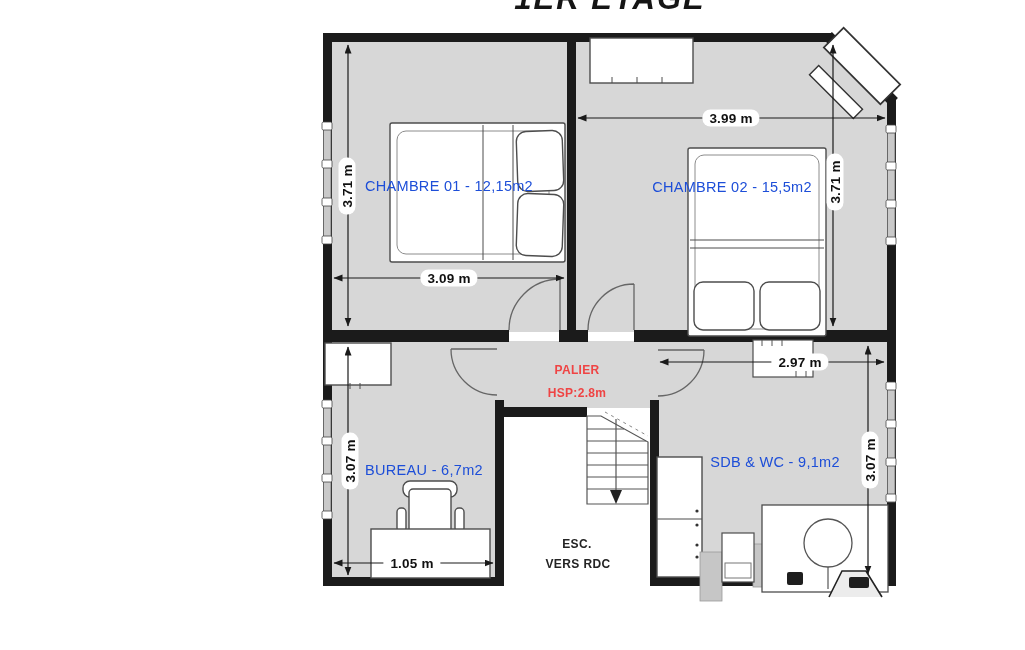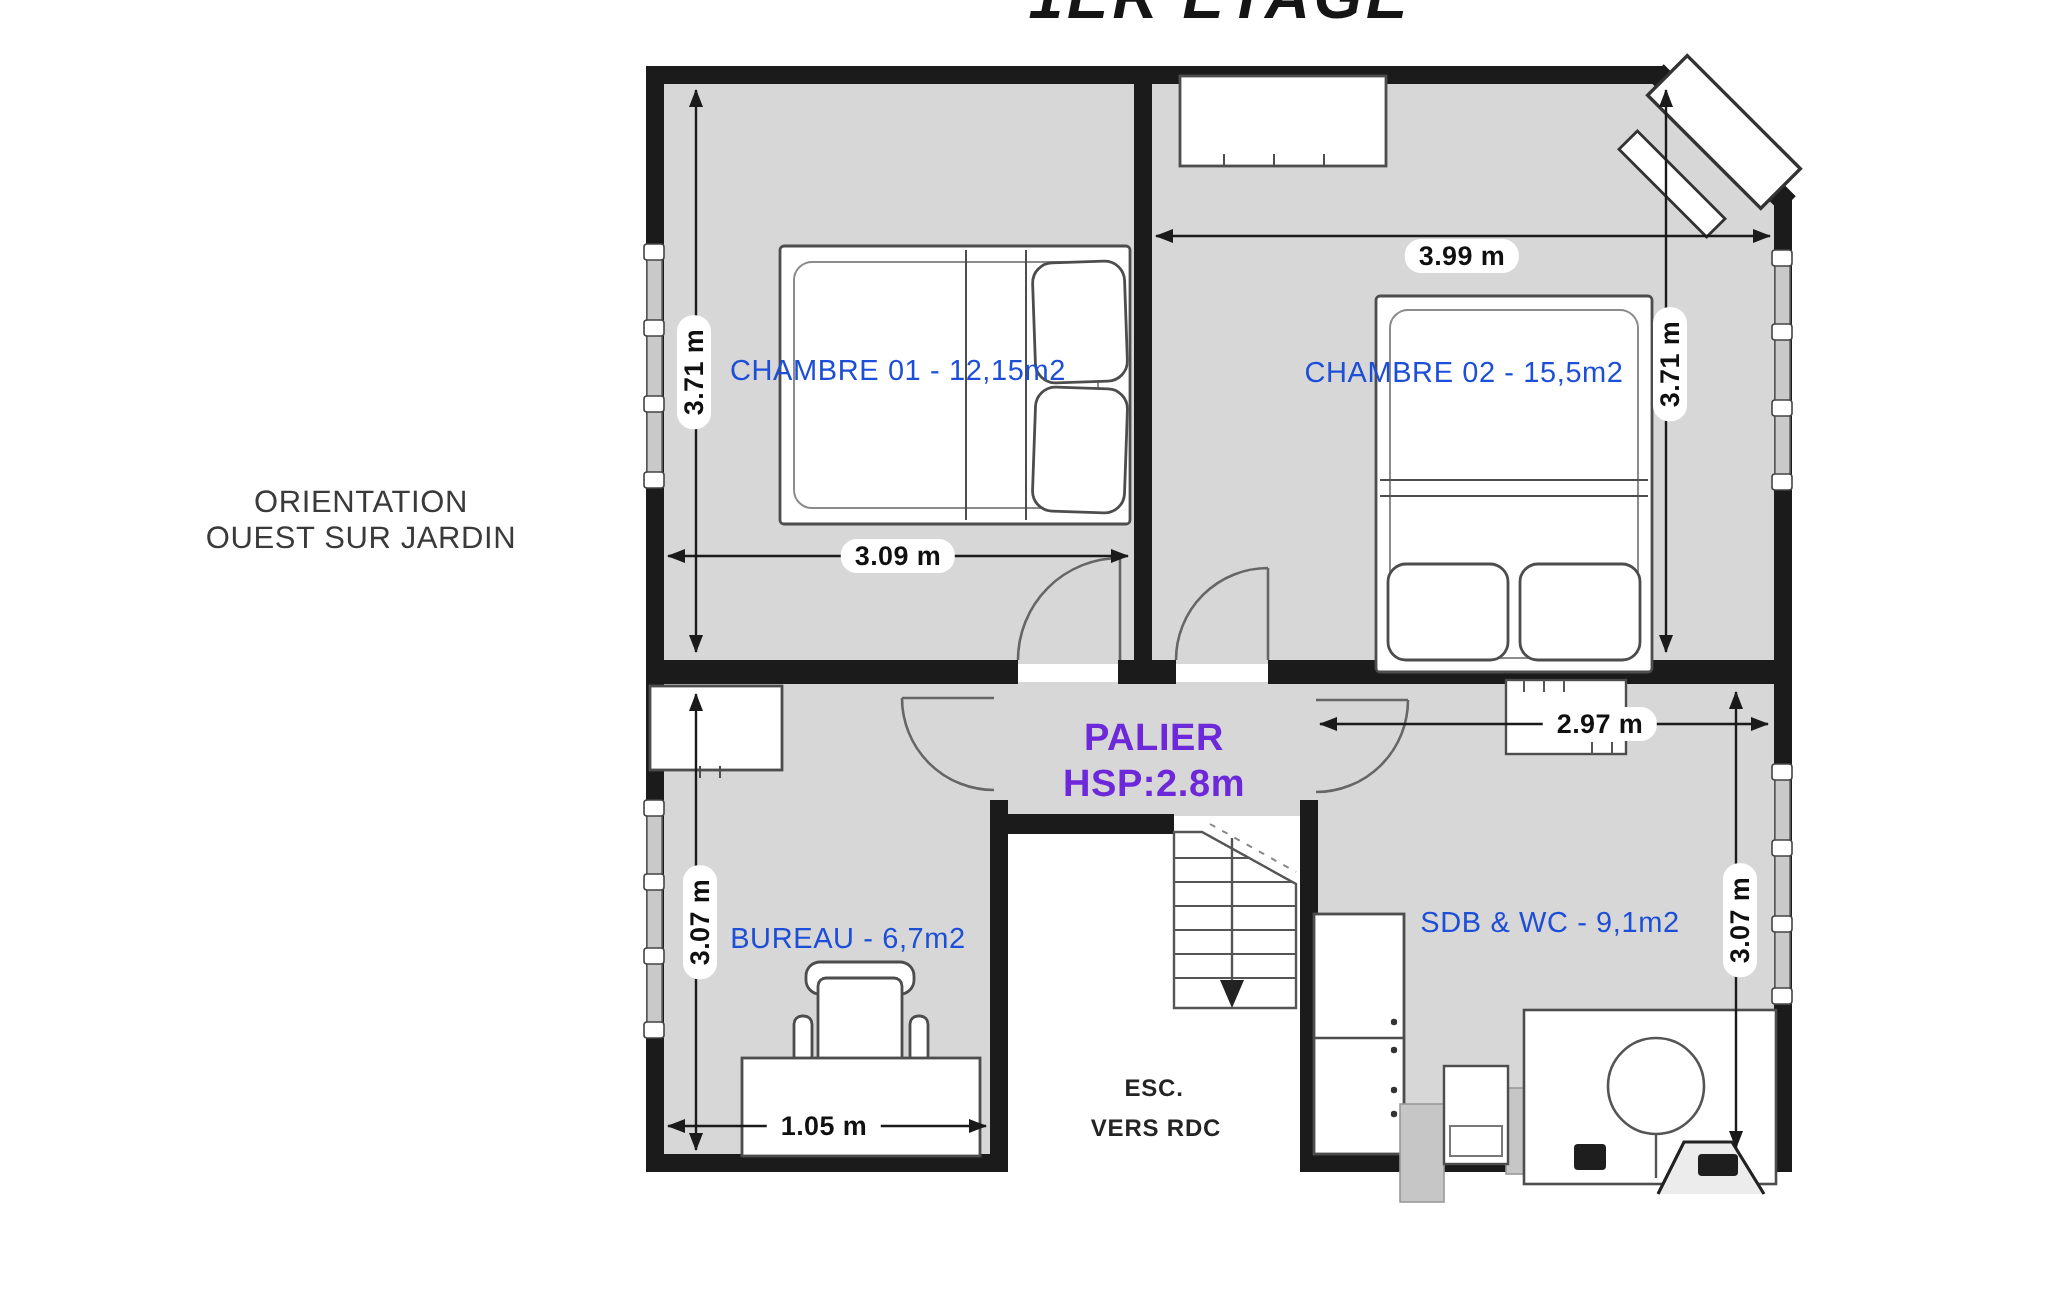--- a/index.html
+++ b/index.html
@@ -5,21 +5,21 @@
   html,body{margin:0;padding:0;}
   body{
     width:1025px;height:650px;position:relative;overflow:hidden;
     background:#ffffff;
     font-family:"Liberation Sans","DejaVu Sans",sans-serif;
   }
   #plan{position:absolute;left:0;top:0;width:1025px;height:650px;}
   svg{position:absolute;left:0;top:0;}
   .lbl{position:absolute;transform:translate(-50%,-50%);white-space:nowrap;}
   .room-label{font-size:14.5px;font-weight:400;color:#1d4ed8;letter-spacing:.3px;}
-  .small-room-label{font-size:19px;font-weight:700;color:#6d28d9;letter-spacing:.3px;text-align:center;}
+  .small-room-label{font-size:12px;font-weight:700;color:#ef4444;letter-spacing:.3px;text-align:center;}
   .stairs-label{font-size:12px;font-weight:700;color:#242424;letter-spacing:.4px;text-align:center;}
   .dim-pill{
     background:#ffffff;border-radius:8px;padding:1px 7px;
     font-size:13.5px;font-weight:600;color:#101010;letter-spacing:.2px;
   }
   .dim-pill.rot{transform:translate(-50%,-50%) rotate(-90deg);}
   .orientation{
     position:absolute;left:78px;top:243px;width:205px;text-align:center;
     font-size:15.5px;font-weight:400;color:#3a3a3a;line-height:18px;letter-spacing:.3px;
   }
@@ -199,36 +199,32 @@
       <line x1="334" y1="563" x2="493" y2="563"></line>
       <line x1="660" y1="362" x2="884" y2="362"></line>
       <line x1="868" y1="346" x2="868" y2="574"></line>
     </g>
   </svg>
 
   <div class="title-clip">
     <div class="title-text">1ER ÉTAGE</div>
   </div>
 
-  <div class="orientation">
-    <div>ORIENTATION</div>
-    <div>OUEST SUR JARDIN</div>
-  </div>
 
   <div class="lbl room-label" style="left:449px;top:186px;">CHAMBRE 01 - 12,15m2</div>
   <div class="lbl room-label" style="left:732px;top:187px;text-align:right;">CHAMBRE 02 - 15,5m2</div>
   <div class="lbl room-label" style="left:424px;top:470px;">BUREAU - 6,7m2</div>
   <div class="lbl room-label" style="left:775px;top:462px;">SDB &amp; WC - 9,1m2</div>
   <div class="lbl small-room-label" style="left:577px;top:370px;">PALIER</div>
   <div class="lbl small-room-label" style="left:577px;top:393px;">HSP:2.8m</div>
   <div class="lbl stairs-label" style="left:577px;top:544px;">ESC.</div>
   <div class="lbl stairs-label" style="left:578px;top:564px;">VERS RDC</div>
 
   <div class="lbl dim-pill rot" style="left:347px;top:186px;">3.71 m</div>
   <div class="lbl dim-pill" style="left:449px;top:278px;">3.09 m</div>
-  <div class="lbl dim-pill" style="left:731px;top:128px;">3.99 m</div>
+  <div class="lbl dim-pill" style="left:731px;top:118px;">3.99 m</div>
   <div class="lbl dim-pill rot" style="left:835px;top:182px;">3.71 m</div>
   <div class="lbl dim-pill rot" style="left:350px;top:461px;">3.07 m</div>
   <div class="lbl dim-pill" style="left:412px;top:563px;">1.05 m</div>
   <div class="lbl dim-pill" style="left:772px;top:362px;margin-left:28px;">2.97 m</div>
   <div class="lbl dim-pill rot" style="left:870px;top:460px;">3.07 m</div>
 
 </div>
 
 </body></html>

